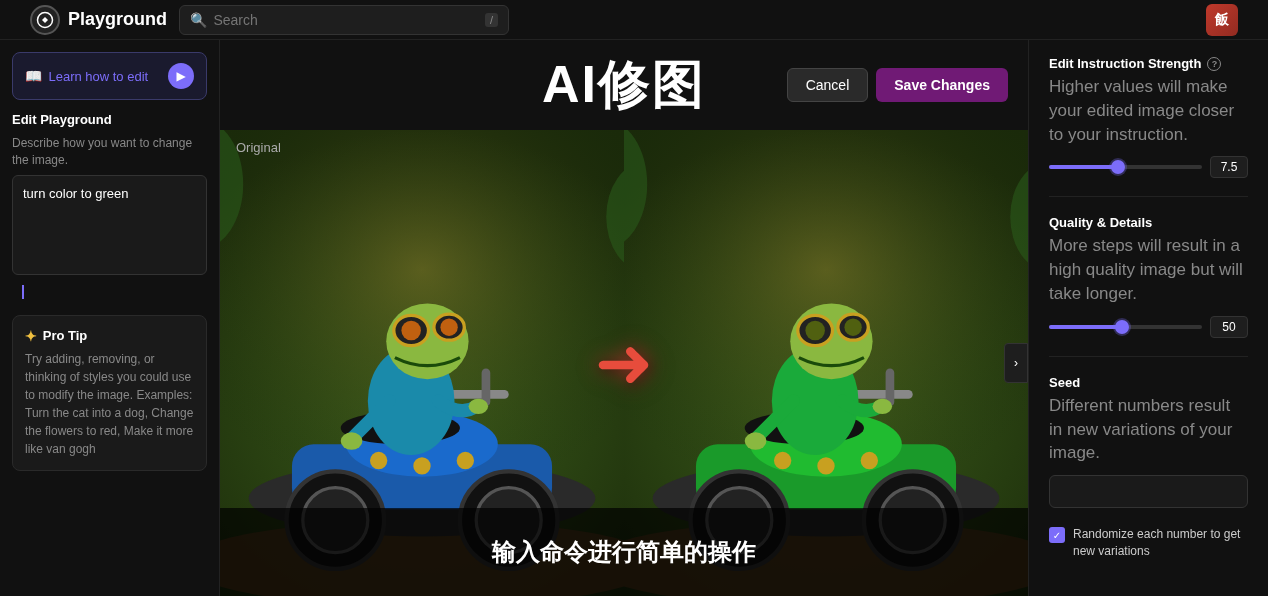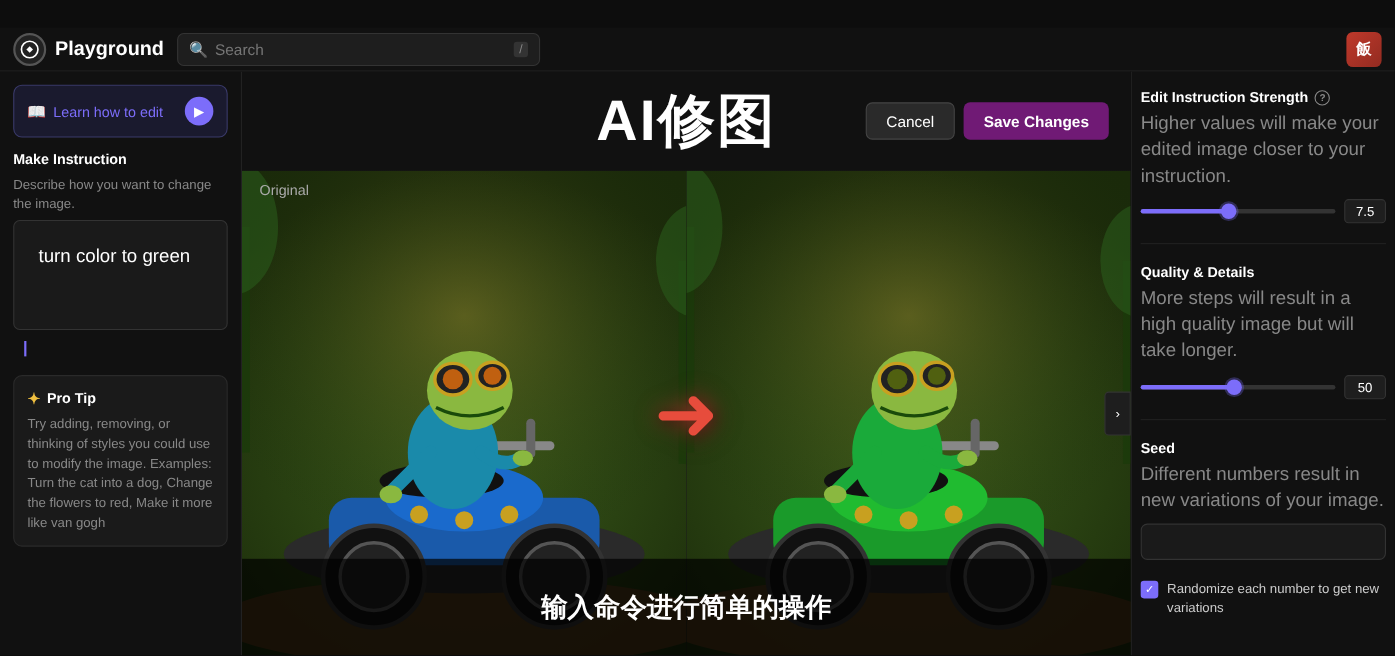--- a/index.html
+++ b/index.html
@@ -13,25 +13,24 @@
       display: flex;
       flex-direction: column;
     }
 
     
     .topbar {
       display: flex;
       align-items: center;
       background: #111;
       height: 40px;
-      padding: 0 12px;
+      padding: 0 30px;
       gap: 12px;
       border-bottom: 1px solid #222;
       flex-shrink: 0;
-      margin-top: 25px;
     }
     .topbar-logo {
       display: flex;
       align-items: center;
       gap: 8px;
       color: #fff;
       font-size: 18px;
       font-weight: 600;
     }
     .logo-icon {
@@ -155,22 +154,22 @@
     .edit-instruction-section {
       display: flex;
       flex-direction: column;
       gap: 6px;
     }
     .instruction-textarea {
       background: #1a1a1a;
       border: 1px solid #333;
       border-radius: 6px;
       color: #fff;
-      font-size: 17px;
-      padding: 22px;
+      font-size: 13px;
+      padding: 10px;
       resize: none;
       height: 100px;
       outline: none;
       font-family: inherit;
     }
     .instruction-cursor {
       border-left: 2px solid #7c6dfa;
       height: 14px;
       display: inline-block;
       margin-top: 4px;
@@ -333,21 +332,21 @@
       font-size: 24px;
       font-weight: 700;
       color: #fff;
     }
 
     
     .right-sidebar {
       width: 240px;
       background: #111;
       border-left: 1px solid #222;
-      padding: 16px 8px;
+      padding: 16px 20px;
       display: flex;
       flex-direction: column;
       gap: 18px;
       flex-shrink: 0;
       overflow-y: auto;
     }
     .right-section-title {
       font-size: 13px;
       font-weight: 700;
       color: #fff;
@@ -487,21 +486,21 @@
   <div class="left-sidebar">
     <div class="learn-btn">
       <div class="learn-btn-text">
         <span class="book-icon">📖</span>
         <span>Learn how to edit</span>
       </div>
       <div class="learn-btn-icon">▶</div>
     </div>
 
     <div class="edit-instruction-section">
-      <div class="section-title">Make Instruction</div>
+      <div class="section-title">Edit Playground</div>
       <div class="section-desc">Describe how you want to change the image.</div>
       <textarea class="instruction-textarea" style="">turn color to green</textarea>
       <div style="padding: 0 0 0 10px;">
         <div class="instruction-cursor"></div>
       </div>
     </div>
 
     <div class="pro-tip-box">
       <div class="pro-tip-title">
         <span class="protip-icon">✦</span>

